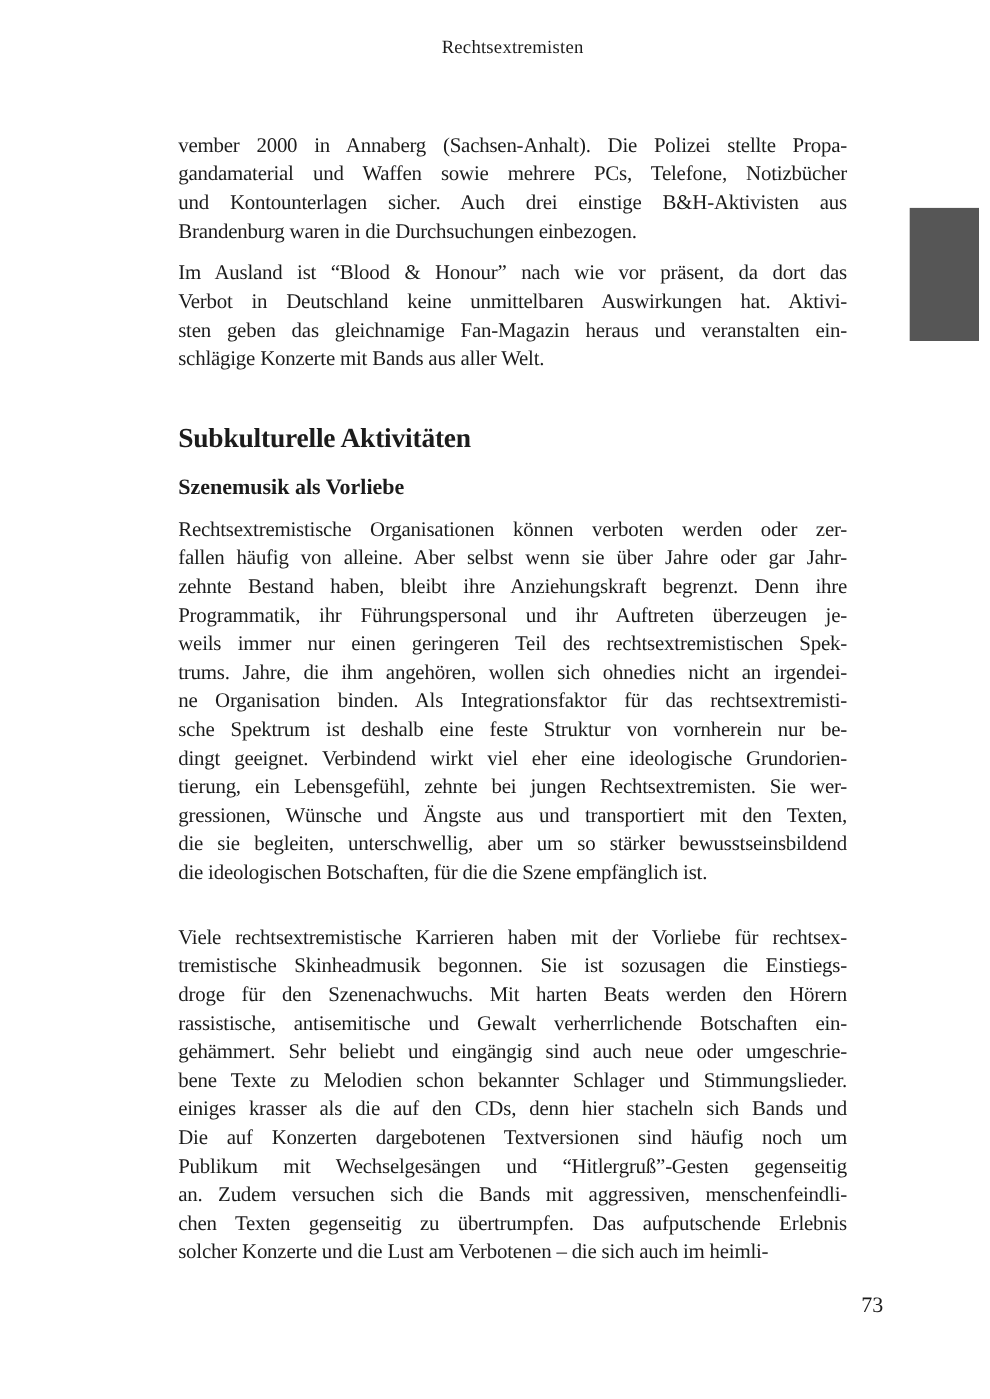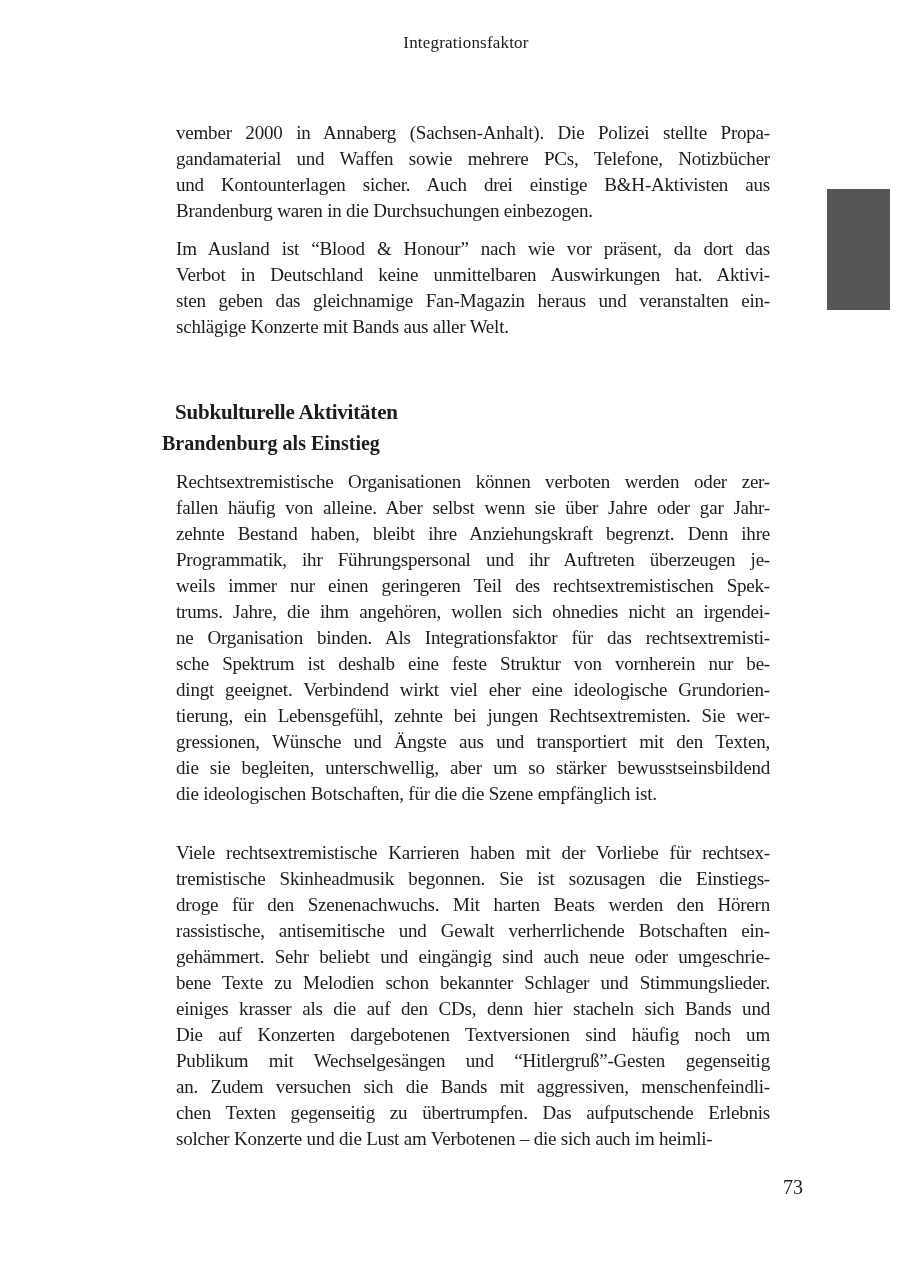--- a/index.html
+++ b/index.html
@@ -36,31 +36,30 @@
     position: absolute;
     left: 162px;
     width: 608px;
     font-size: 19px;
     line-height: 26px;
     letter-spacing: -0.2px;
   }
   .para .line {
     text-align: justify;
     text-align-last: justify;
-    margin-left: 14px;
   }
   .para .line.last {
     text-align-last: left;
   }
   .section-heading {
     position: absolute;
     left: 162px;
     width: 608px;
-    margin: 13px;
-    font-size: 21px;
+    margin: 0;
+    font-size: 25px;
     line-height: 30px;
     font-weight: bold;
     letter-spacing: -0.2px;
   }
   .subsection-heading {
     position: absolute;
     left: 162px;
     width: 608px;
     margin: 0;
     font-size: 20px;
@@ -72,41 +71,41 @@
     left: 783px;
     top: 1176px;
     font-size: 20px;
   }
 </style>
 </head>
 <body>
 
 <div class="page">
 
-  <div class="running-header">Integrationsfaktor</div>
+  <div class="running-header">Rechtsextremisten</div>
 
   <div class="chapter-tab" style="background: rgb(86, 86, 86);"></div>
 
   <div class="para" style="top:120px">
       <div class="line">vember 2000 in Annaberg (Sachsen-Anhalt). Die Polizei stellte Propa-</div>
       <div class="line">gandamaterial und Waffen sowie mehrere PCs, Telefone, Notizbücher</div>
       <div class="line">und Kontounterlagen sicher. Auch drei einstige B&amp;H-Aktivisten aus</div>
       <div class="line last">Brandenburg waren in die Durchsuchungen einbezogen.</div>
     </div>
 
   <div class="para" style="top:236px">
       <div class="line">Im Ausland ist “Blood &amp; Honour” nach wie vor präsent, da dort das</div>
       <div class="line">Verbot in Deutschland keine unmittelbaren Auswirkungen hat. Aktivi-</div>
       <div class="line">sten geben das gleichnamige Fan-Magazin heraus und veranstalten ein-</div>
       <div class="line last">schlägige Konzerte mit Bands aus aller Welt.</div>
     </div>
 
   <h1 class="section-heading" style="top:384px">Subkulturelle Aktivitäten</h1>
 
-  <h2 class="subsection-heading" style="top:431px">Brandenburg als Einstieg</h2>
+  <h2 class="subsection-heading" style="top:431px">Szenemusik als Vorliebe</h2>
 
   <div class="para" style="top:469px">
       <div class="line">Rechtsextremistische Organisationen können verboten werden oder zer-</div>
       <div class="line">fallen häufig von alleine. Aber selbst wenn sie über Jahre oder gar Jahr-</div>
       <div class="line">zehnte Bestand haben, bleibt ihre Anziehungskraft begrenzt. Denn ihre</div>
       <div class="line">Programmatik, ihr Führungspersonal und ihr Auftreten überzeugen je-</div>
       <div class="line">weils immer nur einen geringeren Teil des rechtsextremistischen Spek-</div>
       <div class="line">trums. Jahre, die ihm angehören, wollen sich ohnedies nicht an irgendei-</div>
       <div class="line">ne Organisation binden. Als Integrationsfaktor für das rechtsextremisti-</div>
       <div class="line">sche Spektrum ist deshalb eine feste Struktur von vornherein nur be-</div>

